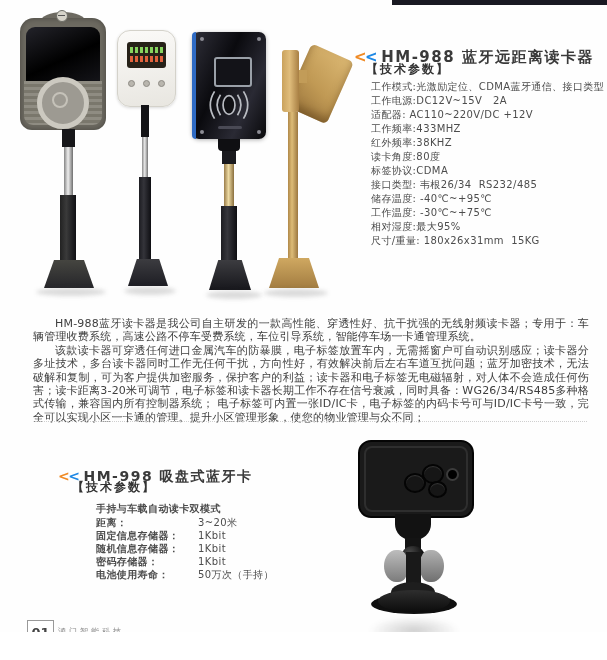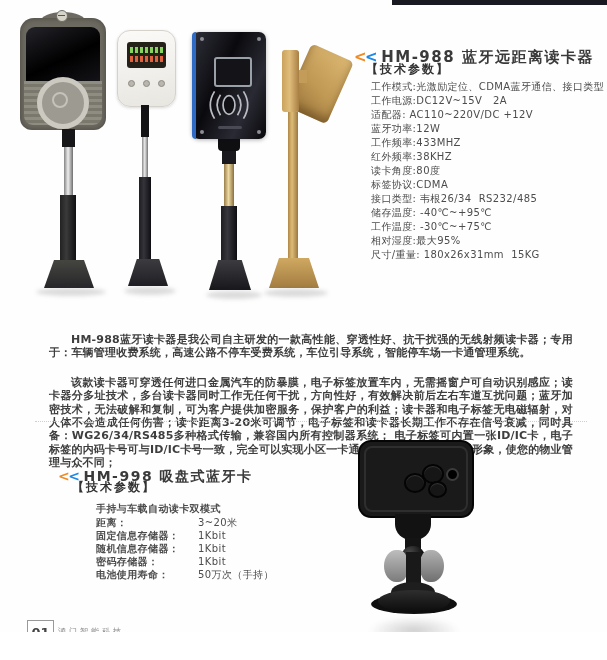--- a/index.html
+++ b/index.html
@@ -29,21 +29,21 @@
   .speclist988{position:absolute;left:371px;top:80px;font-size:10px;color:#4c4c4c;letter-spacing:0.4px;}
   .speclist988 .row{height:14px;line-height:14px;white-space:nowrap;}
 
   .intro998{position:absolute;left:96px;top:502px;font-size:10px;color:#4c4c4c;letter-spacing:0.4px;font-weight:bold;}
   .speclist998{position:absolute;left:96px;top:516px;font-size:10px;color:#4c4c4c;letter-spacing:0.4px;}
   .speclist998 .row{height:13px;line-height:13px;white-space:nowrap;}
   .speclist998 .lbl{display:inline-block;min-width:102px;font-weight:bold;font-family:Liberation Mono, monospace;}
 
   .desc{position:absolute;left:33px;top:317px;width:556px;font-size:11px;line-height:13.4px;
         color:#3e3e3e;text-align:justify;letter-spacing:0.2px;}
-  .desc p{margin:16px;text-indent:2em;font-weight:bold;}
+  .desc p{margin:0;text-indent:2em;}
   .dotted-sep{position:absolute;left:35px;top:421px;width:552px;border-top:1px dotted #cfcfcf;}
 
   
   .pagebox{position:absolute;left:27px;top:620px;width:25px;height:23px;border:1px solid #999;
            font-size:13px;font-weight:bold;color:#444;text-align:center;line-height:23px;background:#fff;}
   .company{position:absolute;left:58px;top:626px;font-size:8px;color:#8a8a8a;letter-spacing:3px;white-space:nowrap;}
   .site{position:absolute;left:31px;top:638px;font-size:12px;color:#999;letter-spacing:0.5px;white-space:nowrap;}
   .footline{position:absolute;left:27px;top:648px;width:102px;border-top:1px solid #aaa;}
 
   
@@ -204,21 +204,20 @@
   </div>
 
   <h1 class="title1">
     <span class="chev chev-o"></span><span class="chev chev-b"></span><span>HM-988 蓝牙远距离读卡器</span>
   </h1>
   <div class="param-hdr" id="hdr988">【技术参数】</div>
   <div class="speclist988">
       <div class="row">工作模式:光激励定位、CDMA蓝牙通信、接口类型</div>
       <div class="row">工作电源:DC12V~15V&nbsp;&nbsp;&nbsp;2A</div>
       <div class="row">适配器: AC110~220V/DC +12V</div>
-      <div class="row">蓝牙功率:12W</div>
       <div class="row">工作频率:433MHZ</div>
       <div class="row">红外频率:38KHZ</div>
       <div class="row">读卡角度:80度</div>
       <div class="row">标签协议:CDMA</div>
       <div class="row">接口类型: 韦根26/34&nbsp;&nbsp;RS232/485</div>
       <div class="row">储存温度: -40℃~+95℃</div>
       <div class="row">工作温度: -30℃~+75℃</div>
       <div class="row">相对湿度:最大95%</div>
       <div class="row">尺寸/重量: 180x26x31mm&nbsp;&nbsp;15KG</div>
     </div>

